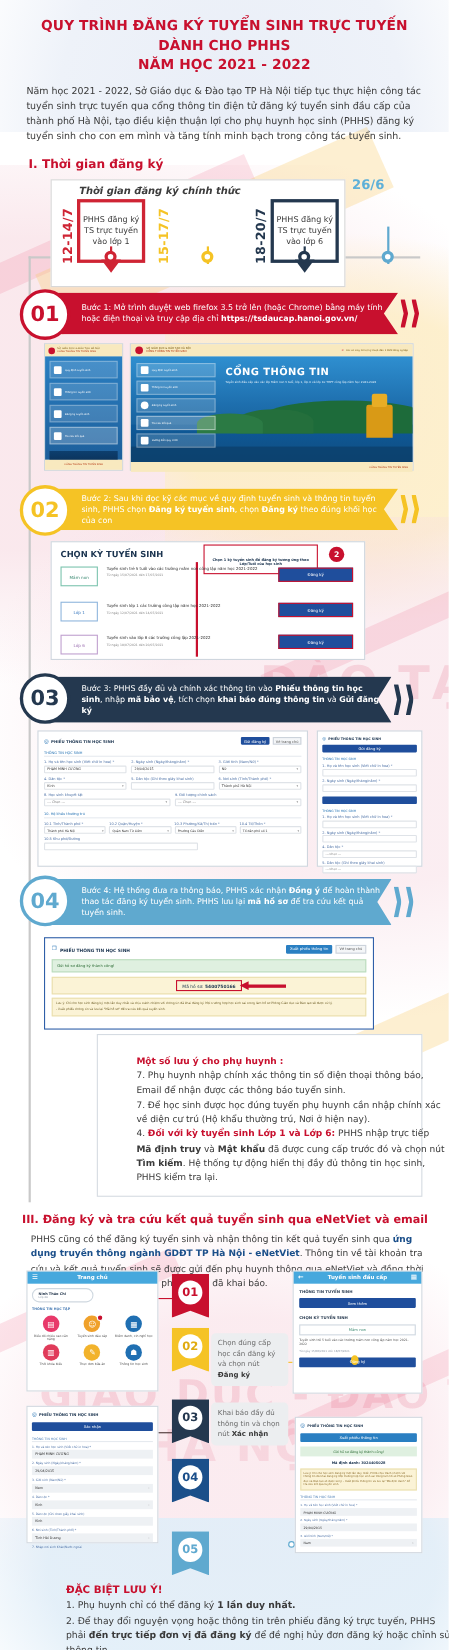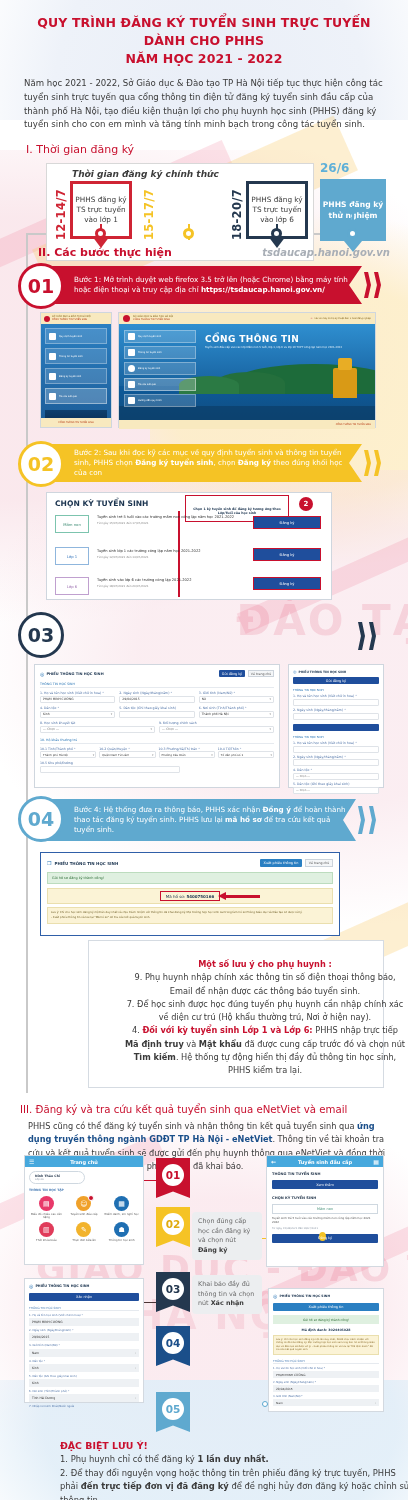--- a/index.html
+++ b/index.html
@@ -33,21 +33,21 @@
     position:absolute; font-weight:bold; color:rgba(224,80,110,.17);
     letter-spacing:2px; white-space:nowrap; font-family:"DejaVu Sans",sans-serif;
   }
 
   
   .header { position:relative; z-index:3; padding:14px 18px 0; text-align:center; }
   .title { color:#c8102e; font-size:12.5px; font-weight:bold; line-height:1.45; letter-spacing:.1px;}
   .intro { margin:9px 6px 0; font-size:8.6px; line-height:1.58; color:#3a3a3a; text-align:left; }
 
   
-  .sec-h { color:#c8102e; font-weight:normal; font-size:11px; margin:11px 2px 0 26px; position:relative; z-index:3;}
+  .sec-h { color:#c8102e; font-weight:bold; font-size:11px; margin:11px 2px 0 26px; position:relative; z-index:3;}
   .sec-h.iii{ font-size:10.2px; margin-left:20px;}
 
   
   .tl-wrap{position:relative; z-index:3; margin:7px 12px 0 14px; height:112px;}
   .tl-box{position:absolute; left:32px; top:0; width:268px; height:98px;
      background:#fff; border:1px solid #d8d8d8;}
   .tl-label{position:absolute; top:6px; left:58px; font-style:italic; font-weight:bold;
      font-size:9px; color:#3c3c3c;}
   .vdate{position:absolute; writing-mode:vertical-rl; transform:rotate(180deg);
      font-weight:bold; font-size:11.5px; letter-spacing:.3px;}
@@ -81,21 +81,21 @@
      clip-path:polygon(0 0, 58% 0, 100% 50%, 58% 100%, 0 100%, 42% 50%);}
 
   
   .shot{position:relative; z-index:4; background:#fff; border:1px solid #cfd6de;}
   .fld{background:#fff;border:1px solid #dfe3e8;height:7px;border-radius:1px;}
   .lbl{font-size:3.2px;color:#4a6fa5;line-height:1.2;}
   .btn-blue{background:#1f4e9c;color:#fff;font-size:3.4px;display:flex;align-items:center;
      justify-content:center;border-radius:1px;}
 
   
-  .note{position:relative;z-index:4;margin:8px 16px 0 28px;font-size:8.2px;line-height:1.62;color:#3a3a3a;text-align:center;}
+  .note{position:relative;z-index:4;margin:8px 16px 0 28px;font-size:8.2px;line-height:1.62;color:#3a3a3a;}
   .note .hd{font-weight:bold;color:#c8102e;}
   .note b{font-weight:bold;}
   .note .rd{color:#c8102e;font-weight:bold;}
 
   .sec3-body{position:relative;z-index:4;margin:5px 20px 0 28px;font-size:8.2px;line-height:1.62;color:#3a3a3a;}
   .sec3-body b{font-weight:bold;color:#1b4f8a;}
 
   
   .phone{position:absolute; background:#fff; border:1px solid #d3d9e0; z-index:4;}
   .phead{background:#46a8dd;color:#fff;font-size:5px;font-weight:bold;display:flex;
@@ -163,46 +163,36 @@
 
     <div class="vdate" style="left:128px;top:26px;color:#f5c325;">15-17/7</div>
 
     <div class="vdate" style="left:216px;top:26px;color:#24384f;">18-20/7</div>
     <div class="card" style="left:232px;top:18px;border-color:#24384f;">
       <span>PHHS đăng ký TS trực tuyến vào lớp 6</span>
       <span class="tip" style="border-top:12px solid #24384f;"></span>
     </div>
 
     <div class="tl-26">26/6</div>
-    <div class="card-blue">
-      <span>PHHS đăng ký thử nghiệm</span>
-      <span class="tip"></span>
-    </div>
   </div>
 
   <div style="position:absolute;z-index:3;inset:0;pointer-events:none;">
     <div class="conn" style="left:100px;top:224px;height:16px;background:#cf2434;"></div>
     <div class="conn" style="left:188px;top:224px;height:16px;background:#f5c325;"></div>
     <div class="conn" style="left:276px;top:224px;height:16px;background:#24384f;"></div>
     <div class="conn" style="left:352px;top:206px;height:34px;background:#5fa9cf;"></div>
     <div class="dot" style="left:95px;top:228px;border-color:#cf2434;"></div>
     <div class="dot" style="left:183px;top:228px;border-color:#f5c325;"></div>
     <div class="dot" style="left:271px;top:228px;border-color:#24384f;"></div>
     <div class="dot" style="left:347px;top:228px;border-color:#5fa9cf;"></div>
   </div>
 
   <div class="rail-h"></div>
   <div class="rail"></div>
 
-  <div style="position:absolute;z-index:4;top:246px;left:0;width:408px;">
-    <div style="display:flex;align-items:baseline;">
-      <div style="color:#c8102e;font-weight:bold;font-size:11px;margin-left:38px;">II. Các bước thực hiện</div>
-      <div style="margin-left:auto;margin-right:18px;font-style:italic;font-weight:bold;font-size:10px;color:#a8aeb6;">tsdaucap.hanoi.gov.vn</div>
-    </div>
-  </div>
 
   <div style="position:absolute;top:262px;left:0;width:408px;height:48px;z-index:4;">
     <div class="ribbon" style="background:#c8102e;left:34px;right:46px;top:4px;">
       <p>Bước 1: Mở trình duyệt web firefox 3.5 trở lên (hoặc Chrome) bằng máy tính hoặc điện thoại và truy cập địa chỉ <b>https://tsdaucap.hanoi.gov.vn/</b></p>
     </div>
     <div class="chev" style="left:364px;top:10px;">
       <div style="position:absolute;inset:0;background:#c8102e;clip-path:polygon(0 0,58% 0,100% 50%,58% 100%,0 100%,42% 50%);"></div>
     </div>
     <div class="chev" style="left:374px;top:10px;">
       <div style="position:absolute;inset:0;background:#c8102e;clip-path:polygon(0 0,58% 0,100% 50%,58% 100%,0 100%,42% 50%);"></div>
@@ -343,20 +333,23 @@
       <div style="width:34px;height:18px;border:1px solid #c0a0cf;display:flex;align-items:center;justify-content:center;font-size:3.8px;color:#9b6fb0;">Lớp 6</div>
       <div style="position:absolute;left:42px;top:1px;width:150px;">
         <div style="font-size:3.6px;color:#2b2b2b;line-height:1.35;">Tuyển sinh vào lớp 6 các trường công lập 2021-2022</div>
         <div style="font-size:2.8px;color:#8a8a8a;margin-top:1px;">Từ ngày 18/07/2021 đến 20/07/2021</div>
       </div>
       <div style="position:absolute;left:198px;top:0px;width:68px;height:13px;border:1px solid #c8102e;background:#1f4e9c;display:flex;align-items:center;justify-content:center;color:#fff;font-size:3.6px;">Đăng ký</div>
     </div>
   </div>
 
   <div style="position:absolute;top:612px;left:0;width:408px;height:50px;z-index:4;">
+    <div class="ribbon" style="background:#24384f;left:34px;right:52px;top:3px;height:42px;">
+      <p>Bước 3: PHHS đầy đủ và chính xác thông tin vào <b>Phiếu thông tin học sinh</b>, nhập <b>mã bảo vệ</b>, tích chọn <b>khai báo đúng thông tin</b> và <b>Gửi đăng ký</b></p>
+    </div>
     <div class="chev" style="left:358px;top:10px;height:28px;">
       <div style="position:absolute;inset:0;background:#24384f;clip-path:polygon(0 0,58% 0,100% 50%,58% 100%,0 100%,42% 50%);"></div>
     </div>
     <div class="chev" style="left:369px;top:10px;height:28px;">
       <div style="position:absolute;inset:0;background:#24384f;clip-path:polygon(0 0,58% 0,100% 50%,58% 100%,0 100%,42% 50%);"></div>
     </div>
     <div class="badge" style="border:3px solid #24384f;color:#24384f;top:0px;">
       <span>03</span>
     </div>
   </div>
@@ -533,21 +526,21 @@
     </div>
     <div style="margin-top:3px;background:#fbf3d6;border:1px solid #eadfae;padding:3px;">
       <div style="font-size:2.7px;color:#6b5b23;line-height:1.45;">Lưu ý: Chỉ cho học sinh đăng ký một lần duy nhất và chịu trách nhiệm với thông tin đã khai đăng ký. Mọi trường hợp học sinh sai trong làm hồ sơ Phòng Giáo dục và Đào tạo sẽ được xử lý.</div>
       <div style="font-size:2.7px;color:#6b5b23;line-height:1.45;margin-top:1px;">- Xuất phiếu thông tin và lưu lại "Mã hồ sơ" để tra cứu kết quả tuyển sinh.</div>
     </div>
   </div>
 
   <div style="position:absolute;left:88px;top:940px;width:296px;height:148px;border:1px solid #d5dbe2;background:#fff;z-index:4;"></div>
   <div class="note" style="position:absolute;left:96px;top:950px;width:282px;z-index:5;">
     <div class="hd">Một số lưu ý cho phụ huynh :</div>
-    <div>9. Phụ huynh nhập chính xác thông tin số điện thoại thông báo, Email để nhận được các thông báo tuyển sinh.</div>
+    <div>7. Phụ huynh nhập chính xác thông tin số điện thoại thông báo, Email để nhận được các thông báo tuyển sinh.</div>
     <div>7. Để học sinh được học đúng tuyến phụ huynh cần nhập chính xác về diện cư trú (Hộ khẩu thường trú, Nơi ở hiện nay).</div>
     <div>4. <span class="rd">Đối với kỳ tuyển sinh Lớp 1 và Lớp 6:</span> PHHS nhập trực tiếp <b>Mã định truy</b> và <b>Mật khẩu</b> đã được cung cấp trước đó và chọn nút <b>Tìm kiếm</b>. Hệ thống tự động hiển thị đầy đủ thông tin học sinh, PHHS kiểm tra lại.</div>
   </div>
 
   <div style="position:absolute;left:0;top:1093px;width:408px;z-index:4;">
     <div class="sec-h iii">III. Đăng ký và tra cứu kết quả tuyển sinh qua eNetViet và email</div>
     <div class="sec3-body">PHHS cũng có thể đăng ký tuyển sinh và nhận thông tin kết quả tuyển sinh qua <b>ứng dụng truyền thông ngành GDĐT TP Hà Nội - eNetViet</b>. Thông tin về tài khoản tra cứu và kết quả tuyển sinh sẽ được gửi đến phụ huynh thông qua eNetViet và đồng thời qua địa chỉ email liên hệ mà phụ huynh đã khai báo.</div>
   </div>
 
   <div class="phone" style="left:24px;top:1155px;width:120px;height:110px;">

